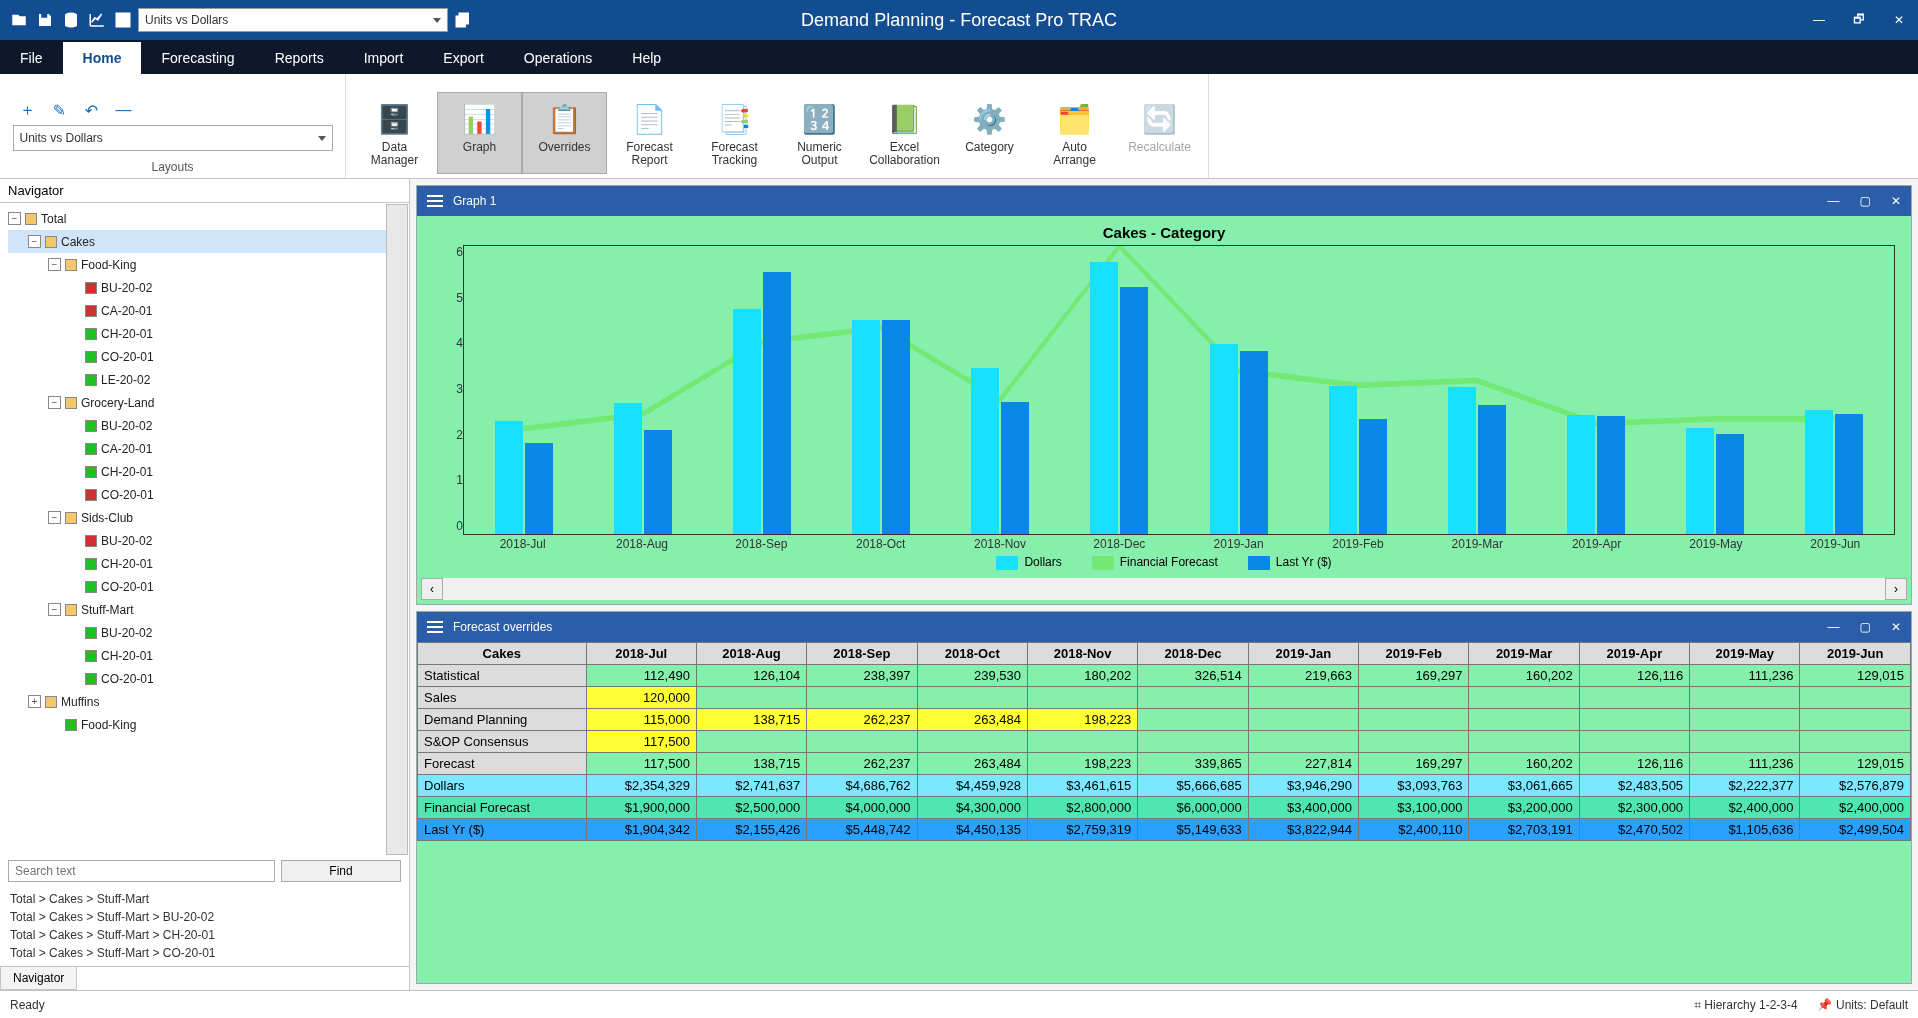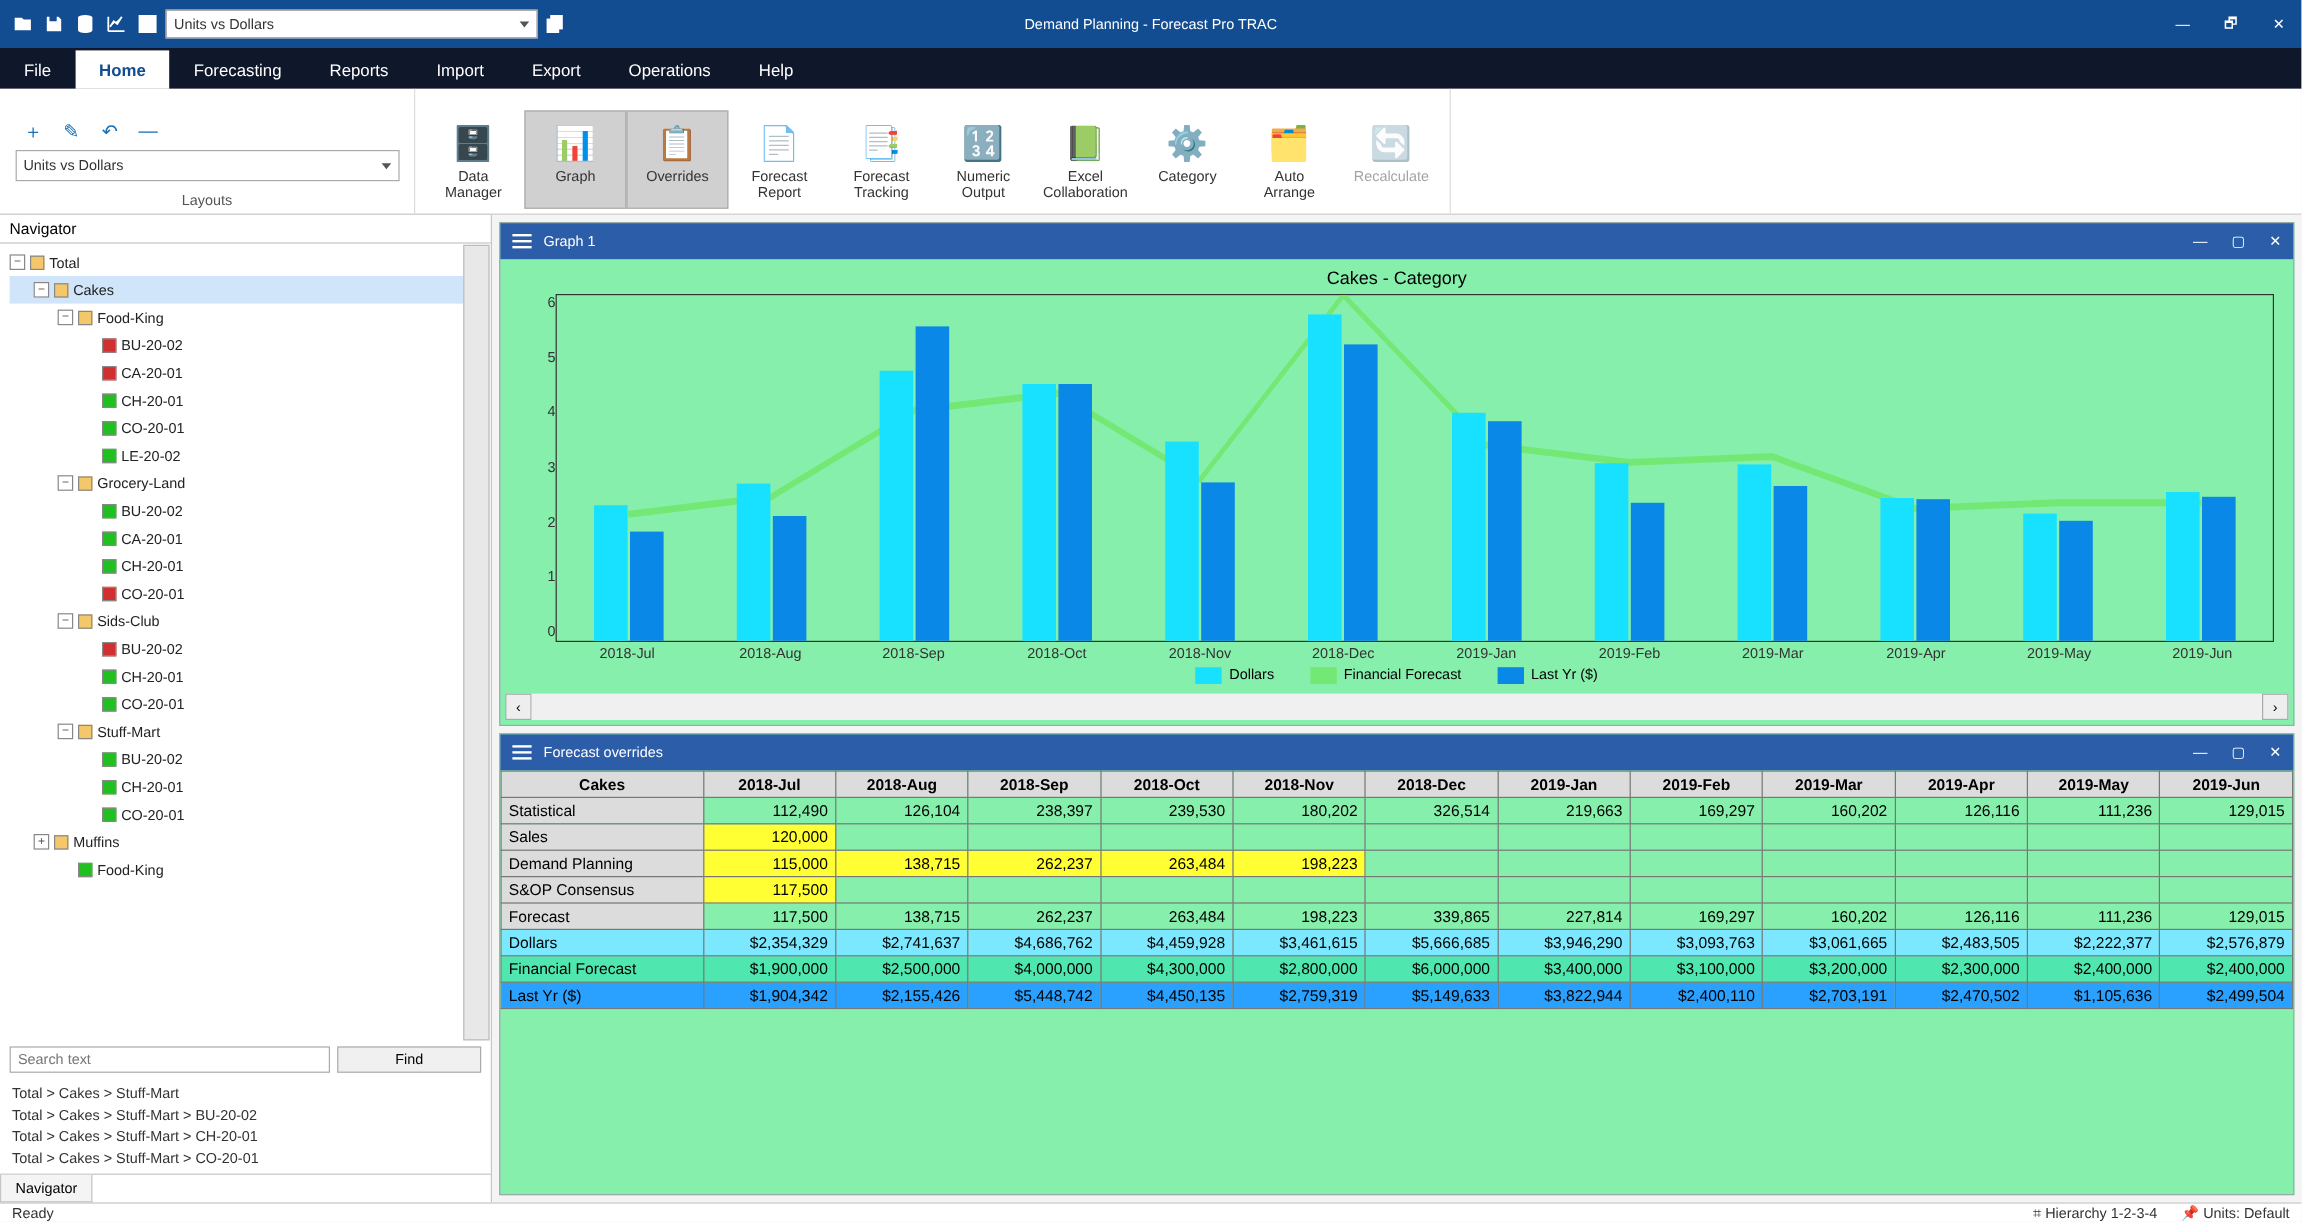--- a/index.html
+++ b/index.html
@@ -2,21 +2,21 @@
 <html><head>
 <meta charset="utf-8">
 <style>
 *{box-sizing:border-box;margin:0;padding:0;font-family:"Segoe UI",Tahoma,sans-serif;font-size:12px}
 body{width:1918px;height:1018px;background:#fff;overflow:hidden;display:flex;flex-direction:column}
 .topbar{height:40px;background:#124d92;display:flex;align-items:center;color:#fff;gap:4px;padding:0 8px;position:relative}
 .ico{width:22px;height:22px;display:inline-flex;align-items:center;justify-content:center;cursor:pointer}
 .ico svg{width:18px;height:18px;fill:#fff}
 .topbar .layout-sel{width:310px;height:24px;background:#fff;color:#333;border:1px solid #999;display:flex;align-items:center;padding:0 6px;font-size:13px}
 .topbar .layout-sel .arr{margin-left:auto;border-top:5px solid #555;border-left:4px solid transparent;border-right:4px solid transparent}
-.topbar .title{position:absolute;left:50%;transform:translateX(-50%);font-size:12px}
+.topbar .title{position:absolute;left:50%;transform:translateX(-50%);font-size:18px}
 .winbtns{margin-left:auto;display:flex;gap:18px}
 .menubar{height:34px;background:#0f172a;display:flex;align-items:end;color:#fff}
 .menubar .mitem{padding:8px 20px;font-size:14px;cursor:pointer}
 .menubar .mitem.active{background:#fff;color:#124d92;font-weight:600}
 .ribbon{height:105px;background:#fff;border-bottom:1px solid #c5c5c5;display:flex}
 .rgroup{border-right:1px solid #dcdcdc;display:flex;flex-direction:column;align-items:center;justify-content:flex-end;padding:4px 6px;font-size:12px;color:#444}
 .rgroup .label{padding-top:3px;font-size:12px;color:#555}
 .layout-panel{width:340px;display:flex;flex-direction:column;gap:4px;padding:6px 10px}
 .mini-ico-row{display:flex;gap:14px;padding:2px 6px}
 .mini-ico{width:18px;height:18px;display:flex;align-items:center;justify-content:center;color:#1a6fb5;font-size:16px;cursor:pointer}
@@ -46,21 +46,21 @@
 .nav .search button{width:120px;height:22px;border:1px solid #aaa;background:#f0f0f0;cursor:pointer}
 .nav .paths{padding:4px 10px;font-size:12px;color:#333;line-height:18px}
 .nav .tabbar{border-top:1px solid #c5c5c5}
 .nav .tab{display:inline-block;padding:4px 12px;border:1px solid #c5c5c5;border-top:none;font-size:12px;background:#f4f4f4}
 .content{flex:1;display:flex;flex-direction:column;gap:6px;padding:6px;min-height:0;background:#f4f4f4}
 .panel{background:#86efac;border:1px solid #9aa;display:flex;flex-direction:column;min-height:0}
 .phead{height:30px;background:#2b5da8;color:#fff;display:flex;align-items:center;padding:0 10px;gap:10px;font-size:14px}
 .phead .pwin{margin-left:auto;display:flex;gap:20px}
 .phead .pwin span{cursor:pointer}
 .chartwrap{flex:1;display:flex;flex-direction:column;padding:8px 16px 4px 16px}
-.charttitle{text-align:center;font-size:15px;font-weight:400;padding-bottom:4px}
+.charttitle{text-align:center;font-size:15px;font-weight:700;padding-bottom:4px}
 .chartbody{flex:1;display:flex}
 .yaxis{width:30px;display:flex;flex-direction:column;justify-content:space-between;align-items:flex-end;font-size:12px;color:#333;padding-bottom:18px}
 .plot{flex:1;display:flex;flex-direction:column}
 .bars-area{flex:1;border:1px solid #333;border-right:1px solid #333;display:flex;align-items:flex-end;padding:0}
 .barg{flex:1;display:flex;align-items:flex-end;justify-content:center;gap:2px;position:relative;height:100%}
 .bar1{width:28px;background:#18e1ff}
 .bar2{width:28px;background:#0a88e8}
 .xaxis{display:flex}
 .xaxis span{flex:1;text-align:center;font-size:12px;color:#333;padding-top:2px}
 .legend{display:flex;gap:30px;justify-content:center;padding:4px;font-size:14px;align-items:center}
@@ -71,21 +71,21 @@
 .scrollrow .track{flex:1;height:22px;background:#f0f0f0}
 .ovtable{overflow:auto}
 .ovtable table{border-collapse:collapse;width:100%}
 .ovtable th,.ovtable td{border:1px solid #777;padding:3px 6px;font-size:13px;text-align:right;white-space:nowrap}
 .ovtable th{background:#dcdcdc;font-weight:700;text-align:center}
 .ovtable td.lab{text-align:left;background:#dcdcdc}
 tr.rowyellow td.val{background:#ffff33}
 tr.rowcyan td.val,tr.rowcyan td.lab{background:#7be8ff}
 tr.rowgreen td.val,tr.rowgreen td.lab{background:#4fe6b0}
 tr.rowblue td.val,tr.rowblue td.lab{background:#2aa0ff}
-.status{height:16px;border-top:1px solid #c5c5c5;display:flex;align-items:center;padding:0 10px;font-size:12px;color:#333;gap:20px}
+.status{height:28px;border-top:1px solid #c5c5c5;display:flex;align-items:center;padding:0 10px;font-size:12px;color:#333;gap:20px}
 .status .right{margin-left:auto;display:flex;gap:20px;align-items:center}
 .hamb{display:inline-flex;flex-direction:column;gap:3px}
 .hamb span{width:16px;height:2px;background:#fff}
 svg.line-svg{width:100%;height:100%}
 </style>
 </head>
 <body>
 
 <div class="topbar">
   <span class="ico">

